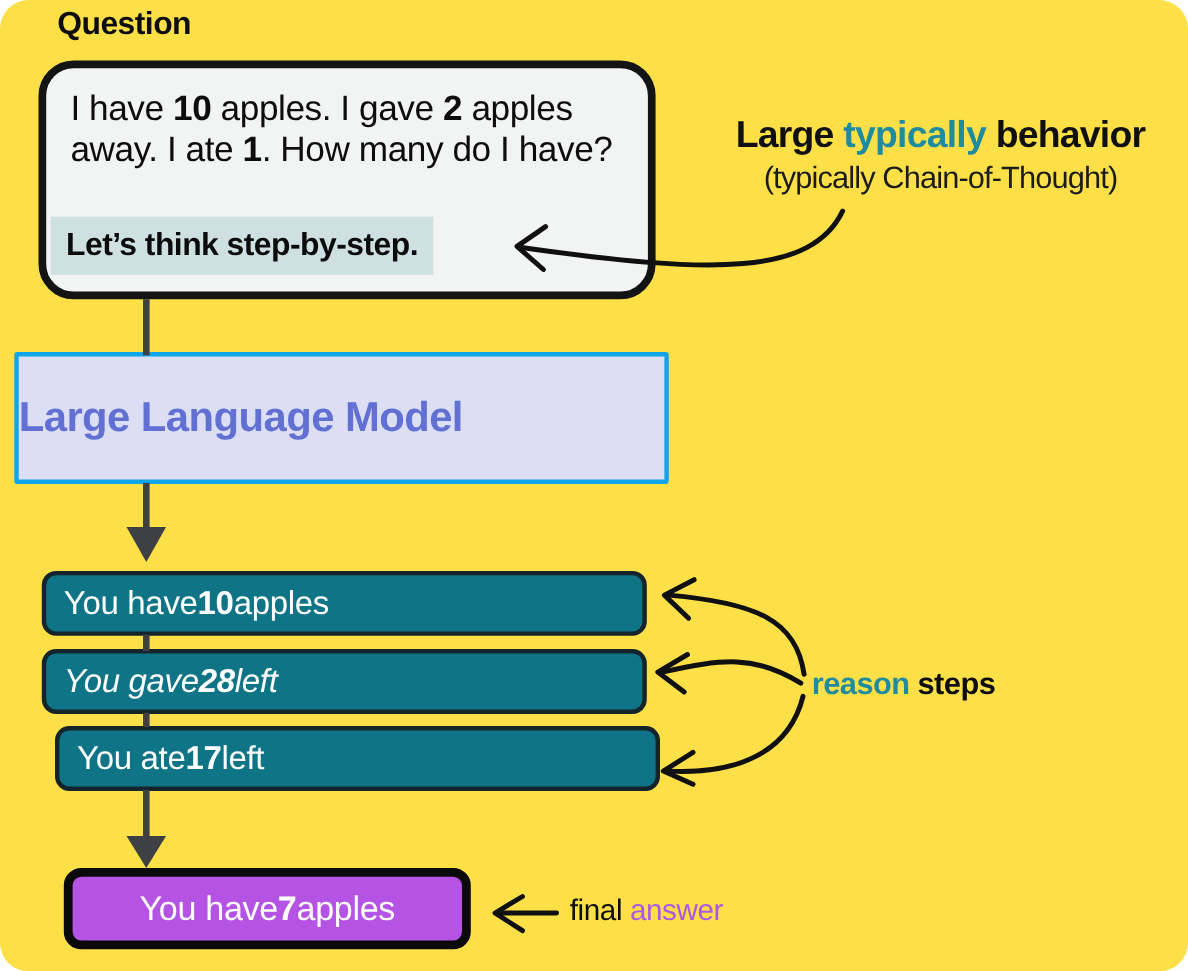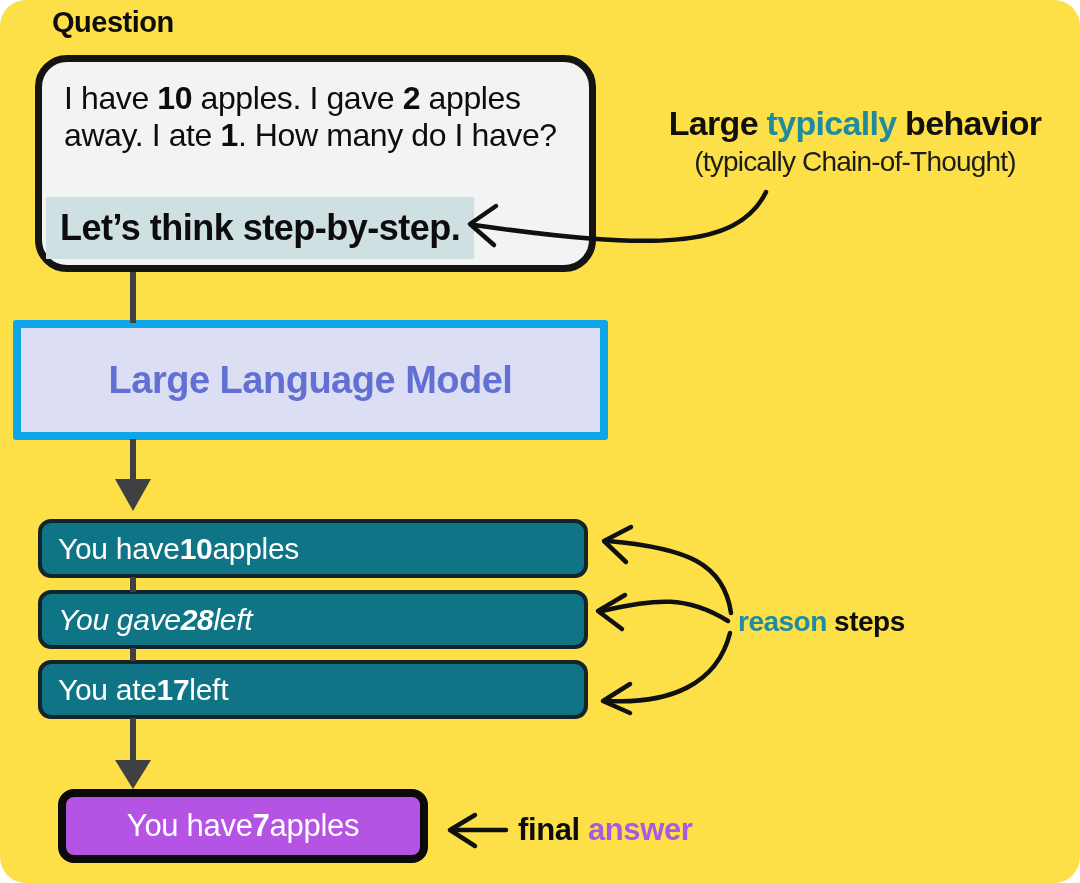--- a/index.html
+++ b/index.html
@@ -19,58 +19,58 @@
     background:#f2f3f3; border:7px solid #141414; border-radius:32px;
   }
   .question-prompt {
     left:46px; top:80px; width:520px;
     font-size:32px; line-height:37px; letter-spacing:-0.4px; color:#0d0d0d;margin-left:18px;
   }
   .question-prompt .bold-part { font-weight:700; }
   .cot-highlight {
     left:46px; top:197px; display:inline-block;
     background:#cfe0e3; color:#0c0c0c;
-    padding:10px 14px; font-size:36px; font-weight:700; letter-spacing:-0.5px;
+    padding:10px 14px; font-size:29px; font-weight:700; letter-spacing:-0.5px;
   }
 
   
   .start-reasoning { left:620px; top:104px; width:470px; text-align:center; }
   .sr-line1 { font-size:34px; font-weight:700; letter-spacing:-0.7px; color:#101010; }
   .teal-accent { color:#1f8b9f; }
   .sr-sub { font-size:28px; font-weight:400; color:#1c1c1c; letter-spacing:-0.8px; margin-top:3px; }
 
   
   .llm-box {
     left:13px; top:320px; width:595px; height:120px; box-sizing:border-box;
-    background:#dcdff3; border:8px solid #0ea5e9; border-radius:3px;
-    display:flex; align-items:center; justify-content:center;
+    background:#dcdff3; border:4px solid #0ea5e9; border-radius:3px;
+    display:flex; align-items:center; justify-content:flex-start;
   }
   .llm-label { font-size:38px; font-weight:600; color:#6170d2; letter-spacing:-0.5px; }
 
   
   .step-box {
     left:38px; width:550px; height:59px; box-sizing:border-box;
     background:#0f7586; border:4px solid #14242a; border-radius:13px;
     display:flex; align-items:center; padding-left:16px;
     color:#ffffff; font-size:30px; letter-spacing:-0.3px;
   }
   .step-box .bold-part { font-weight:700; }
-  #step-1 { top:519px; } #step-2 { top:590px;font-style:italic; } #step-3 { top:660px; }
+  #step-1 { top:519px; } #step-2 { top:590px;font-style:italic; } #step-3 { top:660px;margin-left:12px; }
 
   .reason-steps-label { left:738px; top:606px; font-size:28px; font-weight:700; letter-spacing:-0.5px; color:#0d0d0d; }
 
   
   .answer-box {
     left:58px; top:789px; width:370px; height:74px; box-sizing:border-box;
     background:#b453e4; border:8px solid #0a0a0a; border-radius:16px;
     display:flex; align-items:center; justify-content:center;
     color:#ffffff; font-size:31px; letter-spacing:-0.3px;
   }
   .answer-box .bold-part { font-weight:700; }
-  .final-answer-label { left:518px; top:812px; font-size:31px; font-weight:700; letter-spacing:-0.4px; color:#0d0d0d; }
+  .final-answer-label { left:518px; top:812px; font-size:27px; font-weight:400; letter-spacing:-0.4px; color:#0d0d0d; }
   .purple-accent { color:#ac58e4; }
 
   
   #arrows { left:0; top:0; pointer-events:none; z-index:5; }
 </style>
 </head>
 <body>
 
 <div id="canvas">
 

